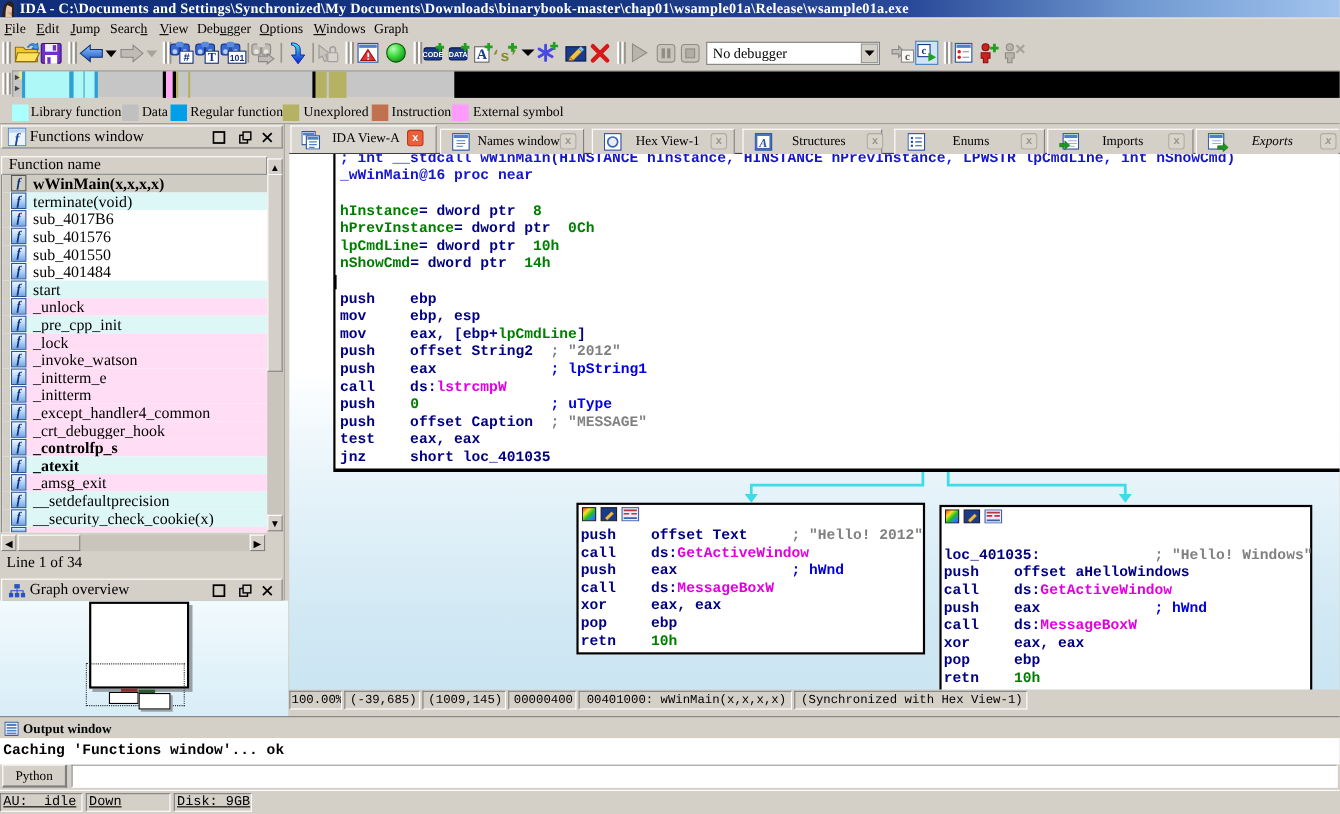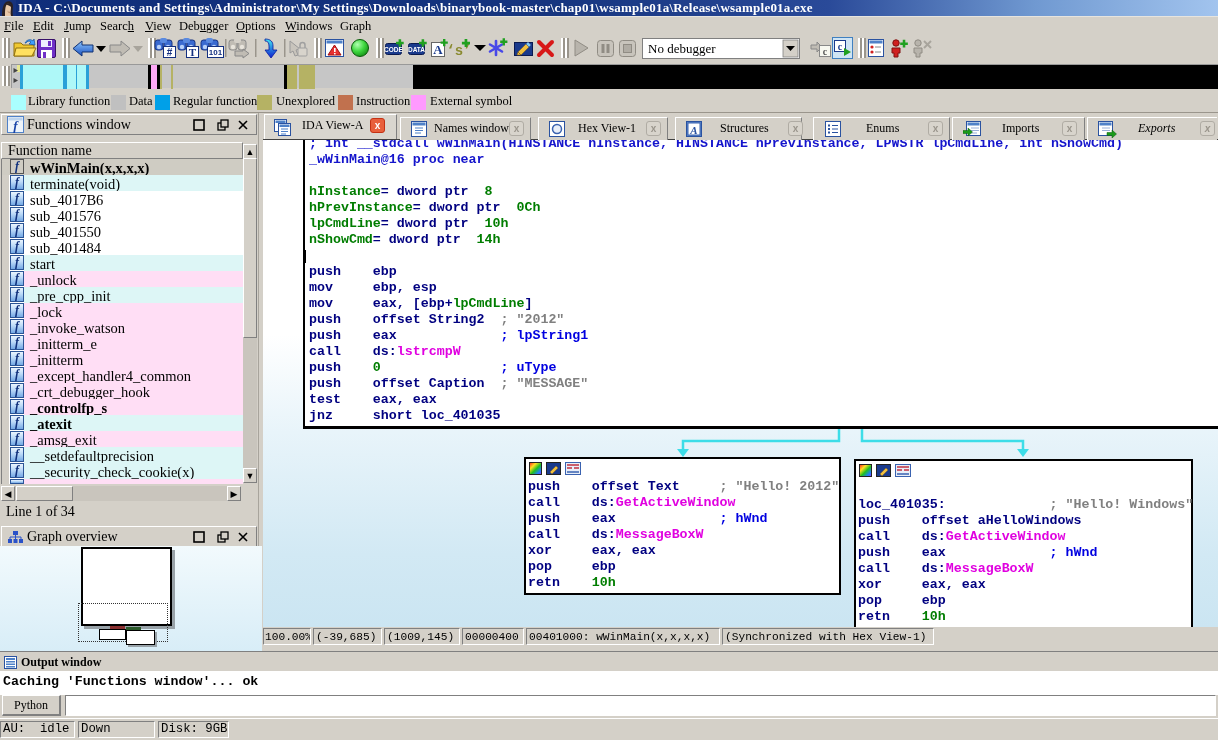--- a/index.html
+++ b/index.html
@@ -58,42 +58,42 @@
 .dl { font-family:"Liberation Mono",monospace; font-weight:bold; font-size:13.3px; line-height:16px; color:#000080; }
 .dl > div { white-space:pre; height:16px; overflow:visible; }
 .c-b { color:#1515cc; } 
 .c-g { color:#007d00; } 
 .c-m { color:#e000e0; } 
 .c-gr { color:#808080; } 
 .c-cb { color:#0000e0; } 
 
 
 #statusrow { left:263px; top:627px; width:955px; height:19px; background:#d4d0c8; }
-.spanel { position:absolute; top:1px; height:17px; border:1px solid #808080; border-right-color:#fff; border-bottom-color:#fff; font-family:"Liberation Mono",monospace; font-size:11.2px; line-height:16px; padding-left:2px; white-space:pre; color:#000; overflow:hidden; }
+.spanel { position:absolute; top:1px; height:17px; border:1px solid #808080; border-right-color:#fff; border-bottom-color:#fff; font-family:"Liberation Mono",monospace; font-size:11.2px; line-height:16px; padding-left:2px; white-space:pre; color:#000; overflow:hidden;text-align:center; }
 
 
 #outhdr { left:0; top:651px; width:1218px; height:20px; background:#d4d0c8; border-top:1px solid #808080; }
 #outwhite { left:0; top:671px; width:1218px; height:24px; background:#fff; }
 #pyrow { left:0; top:695px; width:1218px; height:23px; background:#d4d0c8; }
 #botbar { left:0; top:718px; width:1218px; height:22px; background:#d4d0c8; border-top:1px solid #fff; }
-.bpanel { position:absolute; top:2px; height:17px; border:1px solid #808080; border-right-color:#fff; border-bottom-color:#fff; font-family:"Liberation Mono",monospace; font-size:12.3px; line-height:15px; padding-left:2px; white-space:pre; }
+.bpanel { position:absolute; top:2px; height:17px; border:1px solid #808080; border-right-color:#fff; border-bottom-color:#fff; font-family:"Liberation Mono",monospace; font-size:12.3px; line-height:15px; padding-left:2px; white-space:pre;text-decoration:underline; }
 </style>
 </head>
 <body>
 <div id="root">
 
 <div id="titlebar" class="abs">
   <svg class="abs" style="left:0px; top:0px;" width="16" height="16">
     <rect x="0" y="0" width="16" height="16" fill="#17337d"></rect>
     <path d="M2,16 C2,10 3,4 6,2 C9,0 13,2 13,6 C13,9 12,12 13,16 Z" fill="#2a2022"></path>
     <path d="M5,16 C5,12 5,6 7,4 C9,3 11,4 11,7 C11,10 10,13 11,16 Z" fill="#e8c8a8"></path>
     <path d="M6,4 C8,2.5 11,3 11.5,6 C11.5,7 11,7 10.5,6.5 C9,5 7,5 6,4.5 Z" fill="#2a2022"></path>
     <path d="M7,10 C7.5,11.5 9,12 10,11.5 L10,13 C9,13.5 7.5,12.5 7,10 Z" fill="#c09878"></path>
   </svg>
-  <div id="titletext">IDA - C:\Documents and Settings\Administrator\My Settings\Downloads\binarybook-master\chap01\wsample01a\Release\wsample01a.exe</div>
+  <div id="titletext">IDA - C:\Documents and Settings\Synchronized\My Documents\Downloads\binarybook-master\chap01\wsample01a\Release\wsample01a.exe</div>
 </div>
 
 <div id="menubar" class="abs">
   <span class="menuitem" style="left:4px"><u class="m">F</u>ile</span>
   <span class="menuitem" style="left:33px"><u class="m">E</u>dit</span>
   <span class="menuitem" style="left:64px"><u class="m">J</u>ump</span>
   <span class="menuitem" style="left:100px">Searc<u class="m">h</u></span>
   <span class="menuitem" style="left:145px"><u class="m">V</u>iew</span>
   <span class="menuitem" style="left:179px">Deb<u class="m">u</u>gger</span>
   <span class="menuitem" style="left:236px"><u class="m">O</u>ptions</span>

